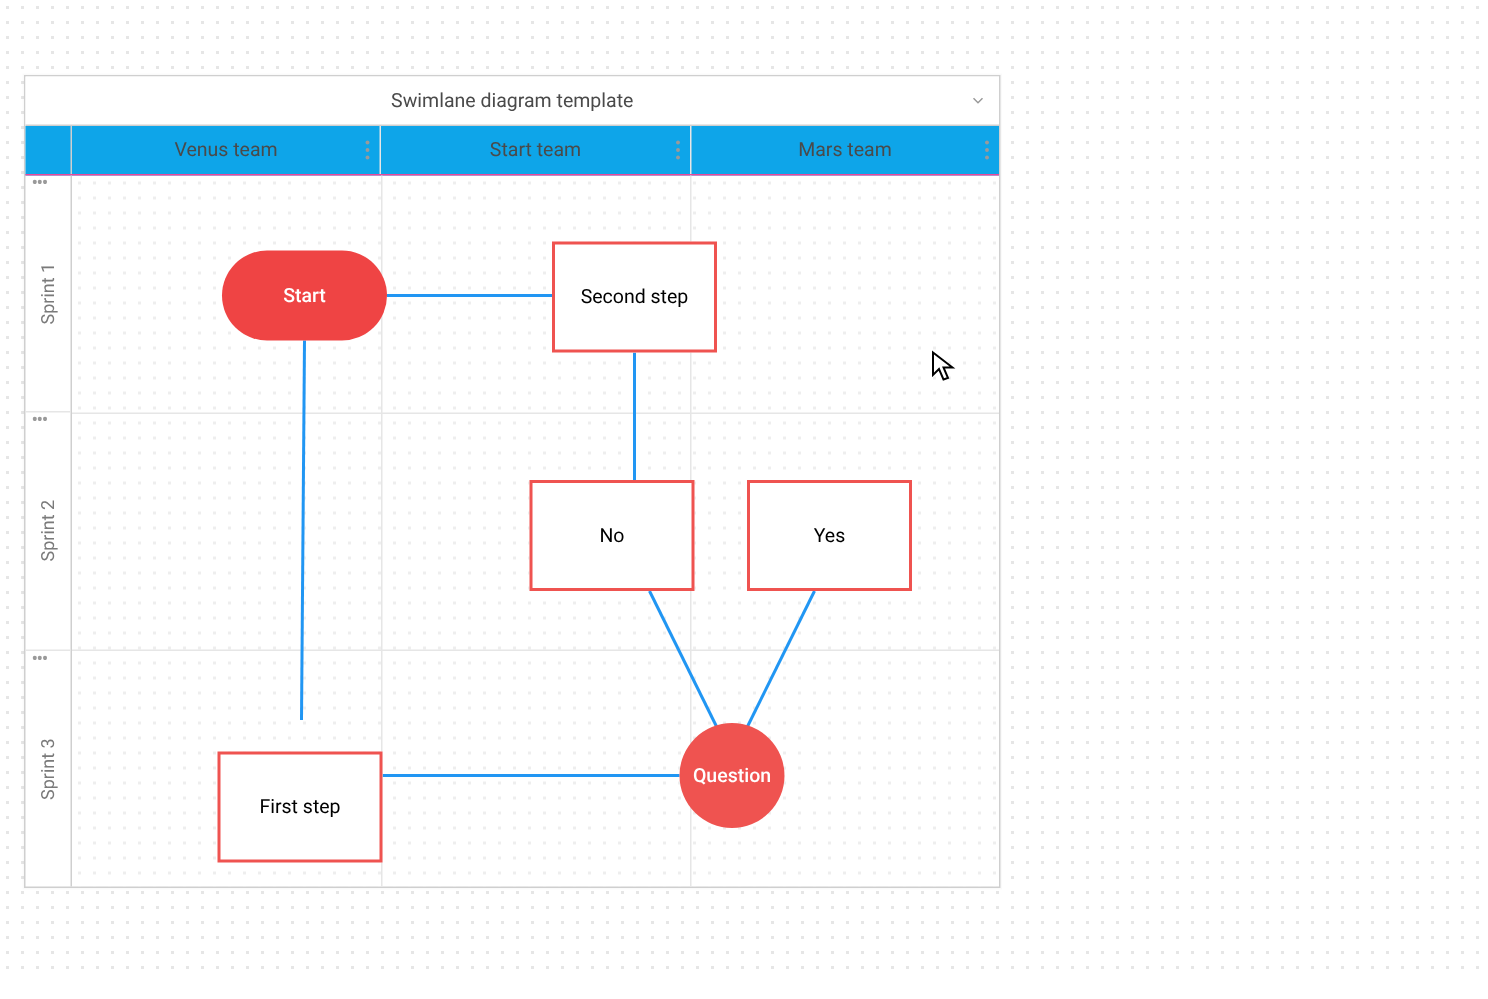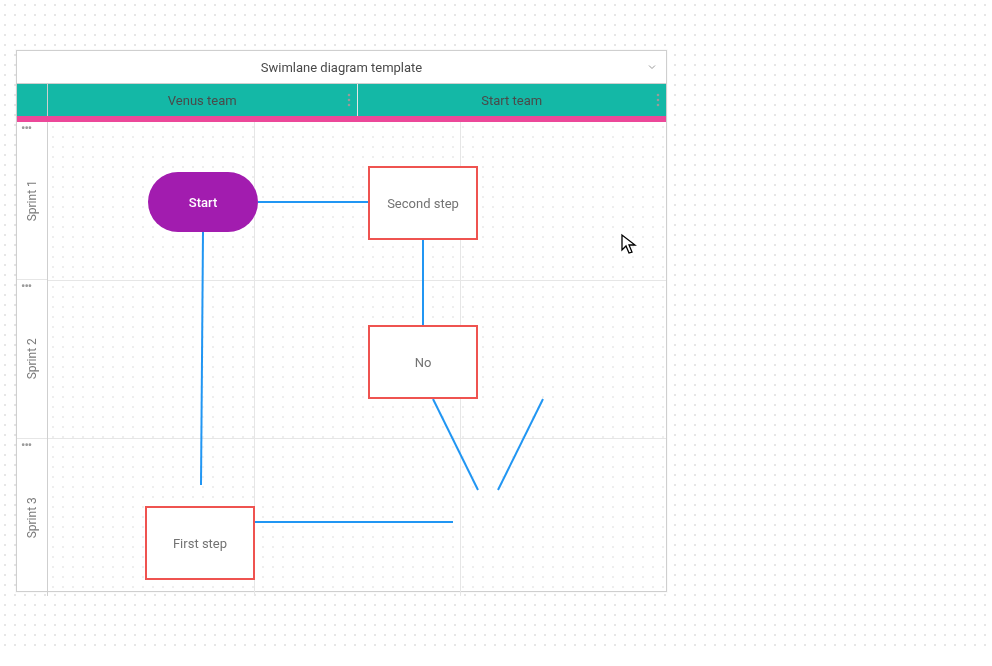--- a/index.html
+++ b/index.html
@@ -18,21 +18,21 @@
   .titlebar{
     height:32px;
     border-bottom:1px solid #cfcfcf;
     display:flex;align-items:center;justify-content:center;
     position:relative;
     background:#fff;
   }
   .titlebar .chevron{position:absolute;right:8px;top:0;bottom:0;display:flex;align-items:center;color:#9a9a9a;font-size:14px;cursor:pointer;}
   
   .cols{
-    height:32px;display:flex;border-bottom:6px solid #ec4899;background:#14b8a6;
+    height:32px;display:flex;border-bottom:1px solid #ec4899;background:#0ea5e9;
   }
   .cols .corner{
     width:30px;flex:0 0 30px;border-right:1px solid #cfcfcf;
   }
   .cols .col{
     flex:1;border-right:1px solid #e6e6e6;position:relative;display:flex;align-items:center;justify-content:center;
   }
   .cols .col:last-child{border-right:none;}
   .cols .col .kebab{position:absolute;right:6px;top:0;bottom:0;display:flex;align-items:center;color:#9a9a9a;cursor:pointer;}
   
@@ -67,24 +67,24 @@
     background-size:10px 10px;
   }
   
   .canvas .colline,.canvas .rowline{z-index:1;}
   
   svg.edges{position:absolute;left:0;top:0;width:100%;height:100%;z-index:2;}
   svg.edges line{stroke:#2196F3;stroke-width:2;}
   
   .node{position:absolute;z-index:3;display:flex;align-items:center;justify-content:center;text-align:center;box-sizing:border-box;}
   .node.pill{
-    width:110px;height:60px;border-radius:30px;background:#a21caf;color:#fff;font-weight:500;
+    width:110px;height:60px;border-radius:30px;background:#ef4444;color:#fff;font-weight:500;
   }
   .node.rect{
-    width:110px;height:74px;border:2px solid #EF5350;background:#fff;color:#737373;
+    width:110px;height:74px;border:2px solid #EF5350;background:#fff;color:#000000;
   }
   .node.circle{
     width:70px;height:70px;border-radius:50%;background:#EF5350;color:#fff;font-weight:500;
   }
   
   .cursor{position:absolute;z-index:10;}
 </style>
 </head>
 <body>
 
@@ -109,20 +109,30 @@
         <span class="kebab">
           <svg width="4" height="14" viewBox="0 0 4 14" fill="currentColor">
               <circle cx="2" cy="2" r="1.3"></circle>
               <circle cx="2" cy="7" r="1.3"></circle>
               <circle cx="2" cy="12" r="1.3"></circle>
             </svg>
         </span>
       </div>
       <div class="col">
         <span>Start team</span>
+        <span class="kebab">
+          <svg width="4" height="14" viewBox="0 0 4 14" fill="currentColor">
+              <circle cx="2" cy="2" r="1.3"></circle>
+              <circle cx="2" cy="7" r="1.3"></circle>
+              <circle cx="2" cy="12" r="1.3"></circle>
+            </svg>
+        </span>
+      </div>
+      <div class="col">
+        <span>Mars team</span>
         <span class="kebab">
           <svg width="4" height="14" viewBox="0 0 4 14" fill="currentColor">
               <circle cx="2" cy="2" r="1.3"></circle>
               <circle cx="2" cy="7" r="1.3"></circle>
               <circle cx="2" cy="12" r="1.3"></circle>
             </svg>
         </span>
       </div>
     </div>
 
@@ -156,25 +166,31 @@
           <line x1="430" y1="368" x2="385" y2="277"></line>
           <line x1="450" y1="368" x2="495" y2="277"></line>
         </svg>
 
         <div class="node pill" style="left:100px;top:50px">
           <span>Start</span>
         </div>
         <div class="node rect" style="left:320px;top:44px">
           <span>Second step</span>
         </div>
-        <div class="node rect" style="left:320px;top:203px">
+        <div class="node rect" style="left:305px;top:203px">
           <span>No</span>
+        </div>
+        <div class="node rect" style="left:450px;top:203px">
+          <span>Yes</span>
         </div>
         <div class="node rect" style="left:97px;top:384px">
           <span>First step</span>
+        </div>
+        <div class="node circle" style="left:405px;top:365px">
+          <span>Question</span>
         </div>
       </div>
     </div>
 
   </div>
 
   <svg class="cursor" width="18" height="22" viewBox="0 0 18 22" style="left: 620px; top: 233px;">
     <path d="M2 2 L2 17 L6 13 L9 20 L12 19 L9 12 L15 12 Z" fill="#fff" stroke="#000" stroke-width="1.3"></path>
   </svg>
 </div>

